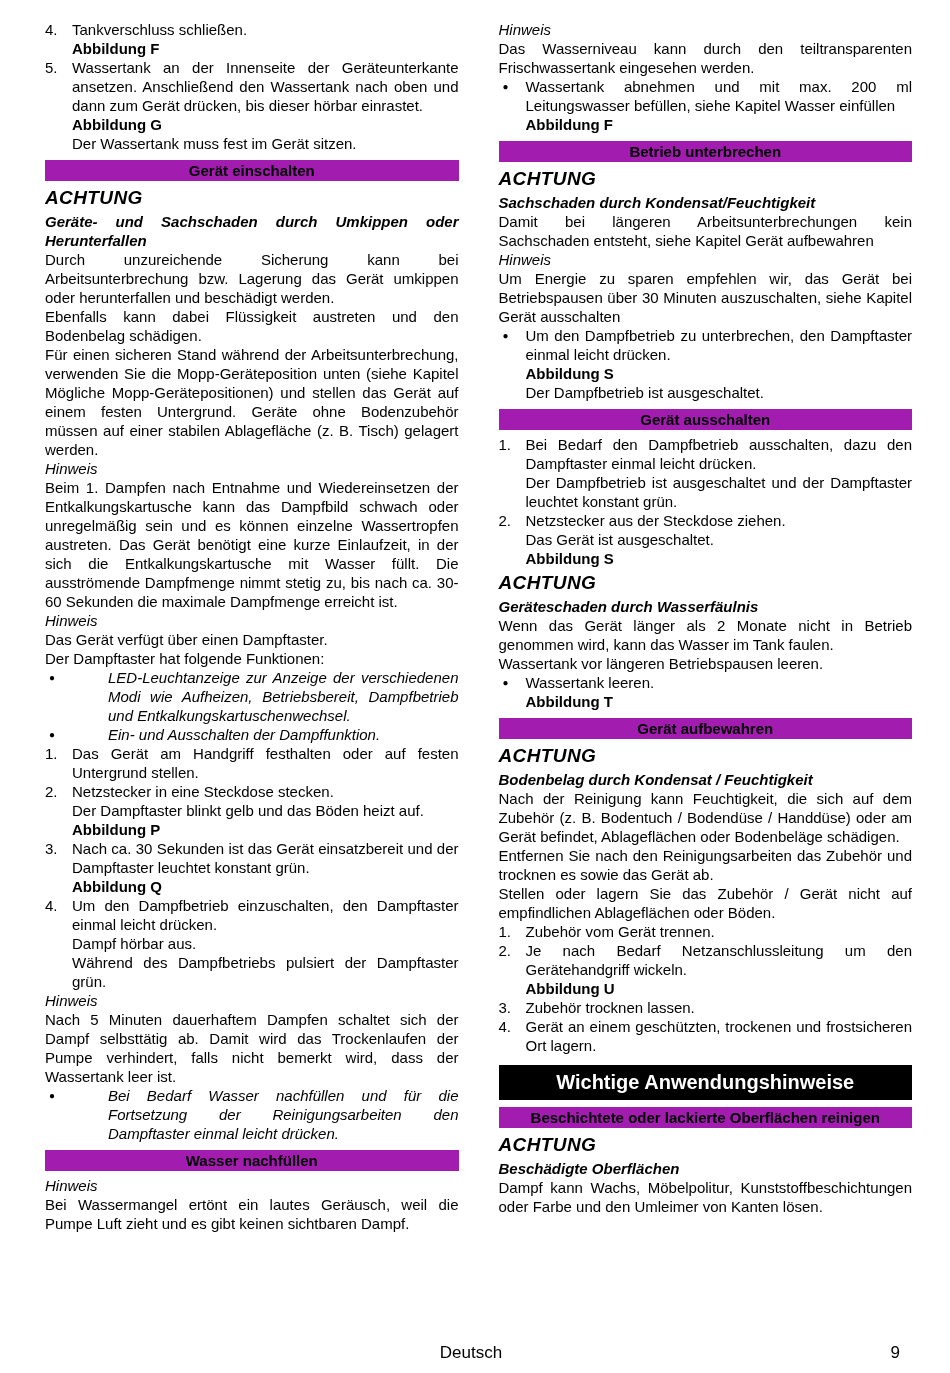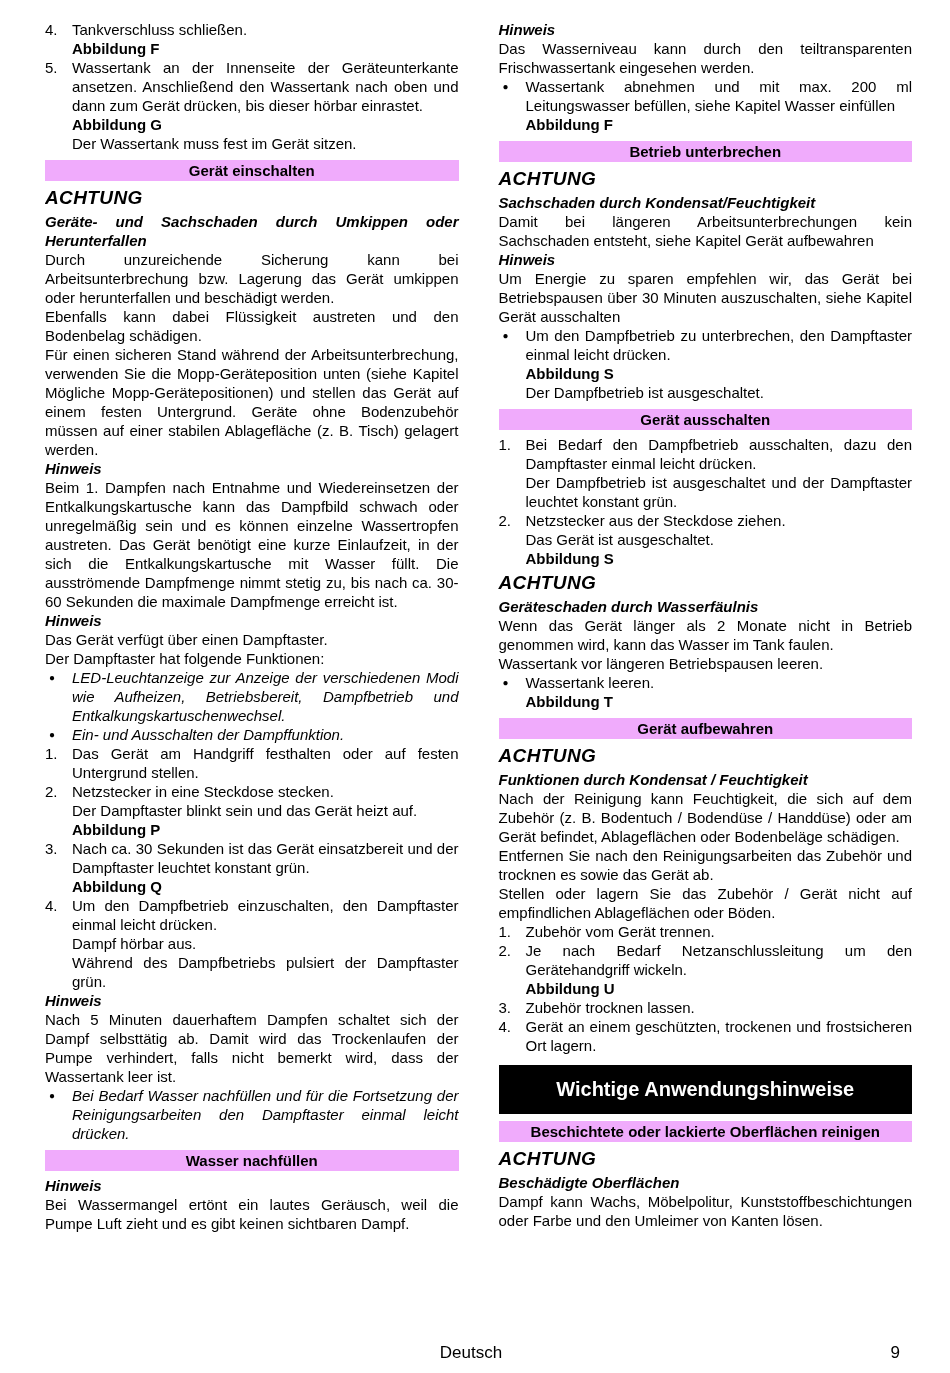--- a/index.html
+++ b/index.html
@@ -11,43 +11,43 @@
   }
   .page {
     position:absolute; top:20px; left:45px; right:38px; bottom:45px;
     display:flex; gap:40px; overflow:hidden;
   }
   .col {
     flex:1 1 0; font-size:15px; line-height:19px;
     hyphens:auto; -webkit-hyphens:auto;
   }
   .sec-header {
-    background:#f0abfc; text-align:center; font-weight:bold;
+    background:#a21caf; text-align:center; font-weight:bold;
     padding:1px 4px; margin:7px 0 5px;
   }
   .chapter-header {
     background:#000; color:#fff; text-align:center; font-weight:bold;
-    font-size:20px; line-height:25px; padding:12px 0; margin:10px 0 6px;
+    font-size:20px; line-height:25px; padding:5px 0; margin:10px 0 6px;
   }
   .achtung {
     font-weight:bold; font-style:italic; font-size:19px; line-height:24px;
     margin:3px 0 2px; letter-spacing:0.4px;
   }
   .warn-title { font-weight:bold; font-style:italic; text-align:justify; }
   .body-it { text-align:justify; }
-  .hinweis { font-weight:bold; font-style:italic; }
+  .hinweis { font-weight:normal; font-style:italic; }
   .cont  { padding-left:27px; text-align:justify; }
   .contb { padding-left:27px; font-weight:bold; }
   .num-item { display:flex; }
   .num-label { flex:0 0 27px; }
   .num-text { flex:1; text-align:justify; }
   .bullet-item { display:flex; }
   .bullet-glyph { flex:0 0 27px; font-size:10px; line-height:19px; padding-left:4px; }
   .bullet-text { flex:1; text-align:justify; }
-  .bullet-item.it .bullet-text { font-style:italic; }
+  .bullet-item.it .bullet-text { font-style:italic;margin-left:36px; }
   .footer {
     position:absolute; left:0; right:8px; bottom:8px; height:24px;
     font-size:17px; line-height:24px;
   }
   .footer .center { position:absolute; left:0; right:0; text-align:center; }
   .footer .pagenum { position:absolute; right:42px; }
 </style>
 </head>
 <body>
 
@@ -84,21 +84,21 @@
         <span class="bullet-text">Ein- und Ausschalten der Dampffunktion.</span>
       </div>
       <div class="num-item">
         <span class="num-label">1.</span>
         <span class="num-text">Das Gerät am Handgriff festhalten oder auf festen Untergrund stellen.</span>
       </div>
       <div class="num-item">
         <span class="num-label">2.</span>
         <span class="num-text">Netzstecker in eine Steckdose stecken.</span>
       </div>
-      <div class="cont">Der Dampftaster blinkt sein und das Gerät heizt auf.</div>
+      <div class="cont">Der Dampftaster blinkt gelb und das Böden heizt auf.</div>
       <div class="contb">Abbildung P</div>
       <div class="num-item">
         <span class="num-label">3.</span>
         <span class="num-text">Nach ca. 30 Sekunden ist das Gerät einsatzbereit und der Dampftaster leuchtet konstant grün.</span>
       </div>
       <div class="contb">Abbildung Q</div>
       <div class="num-item">
         <span class="num-label">4.</span>
         <span class="num-text">Um den Dampfbetrieb einzuschalten, den Dampftaster einmal leicht drücken.</span>
       </div>
@@ -150,21 +150,21 @@
       <div class="warn-title">Geräteschaden durch Wasserfäulnis</div>
       <div class="body-it">Wenn das Gerät länger als 2 Monate nicht in Betrieb genommen wird, kann das Wasser im Tank faulen.</div>
       <div class="body-it">Wassertank vor längeren Betriebspausen leeren.</div>
       <div class="bullet-item">
         <span class="bullet-glyph">●</span>
         <span class="bullet-text">Wassertank leeren.</span>
       </div>
       <div class="contb">Abbildung T</div>
       <div class="sec-header">Gerät aufbewahren</div>
       <div class="achtung">ACHTUNG</div>
-      <div class="warn-title">Funktionen durch Kondensat / Feuchtigkeit</div>
+      <div class="warn-title">Bodenbelag durch Kondensat / Feuchtigkeit</div>
       <div class="body-it">Nach der Reinigung kann Feuchtigkeit, die sich auf dem Zubehör (z. B. Bodentuch / Bodendüse / Handdüse) oder am Gerät befindet, Ablageflächen oder Bodenbeläge schädigen.</div>
       <div class="body-it">Entfernen Sie nach den Reinigungsarbeiten das Zubehör und trocknen es sowie das Gerät ab.</div>
       <div class="body-it">Stellen oder lagern Sie das Zubehör / Gerät nicht auf empfindlichen Ablageflächen oder Böden.</div>
       <div class="num-item">
         <span class="num-label">1.</span>
         <span class="num-text">Zubehör vom Gerät trennen.</span>
       </div>
       <div class="num-item">
         <span class="num-label">2.</span>
         <span class="num-text">Je nach Bedarf Netzanschlussleitung um den Gerätehandgriff wickeln.</span>

